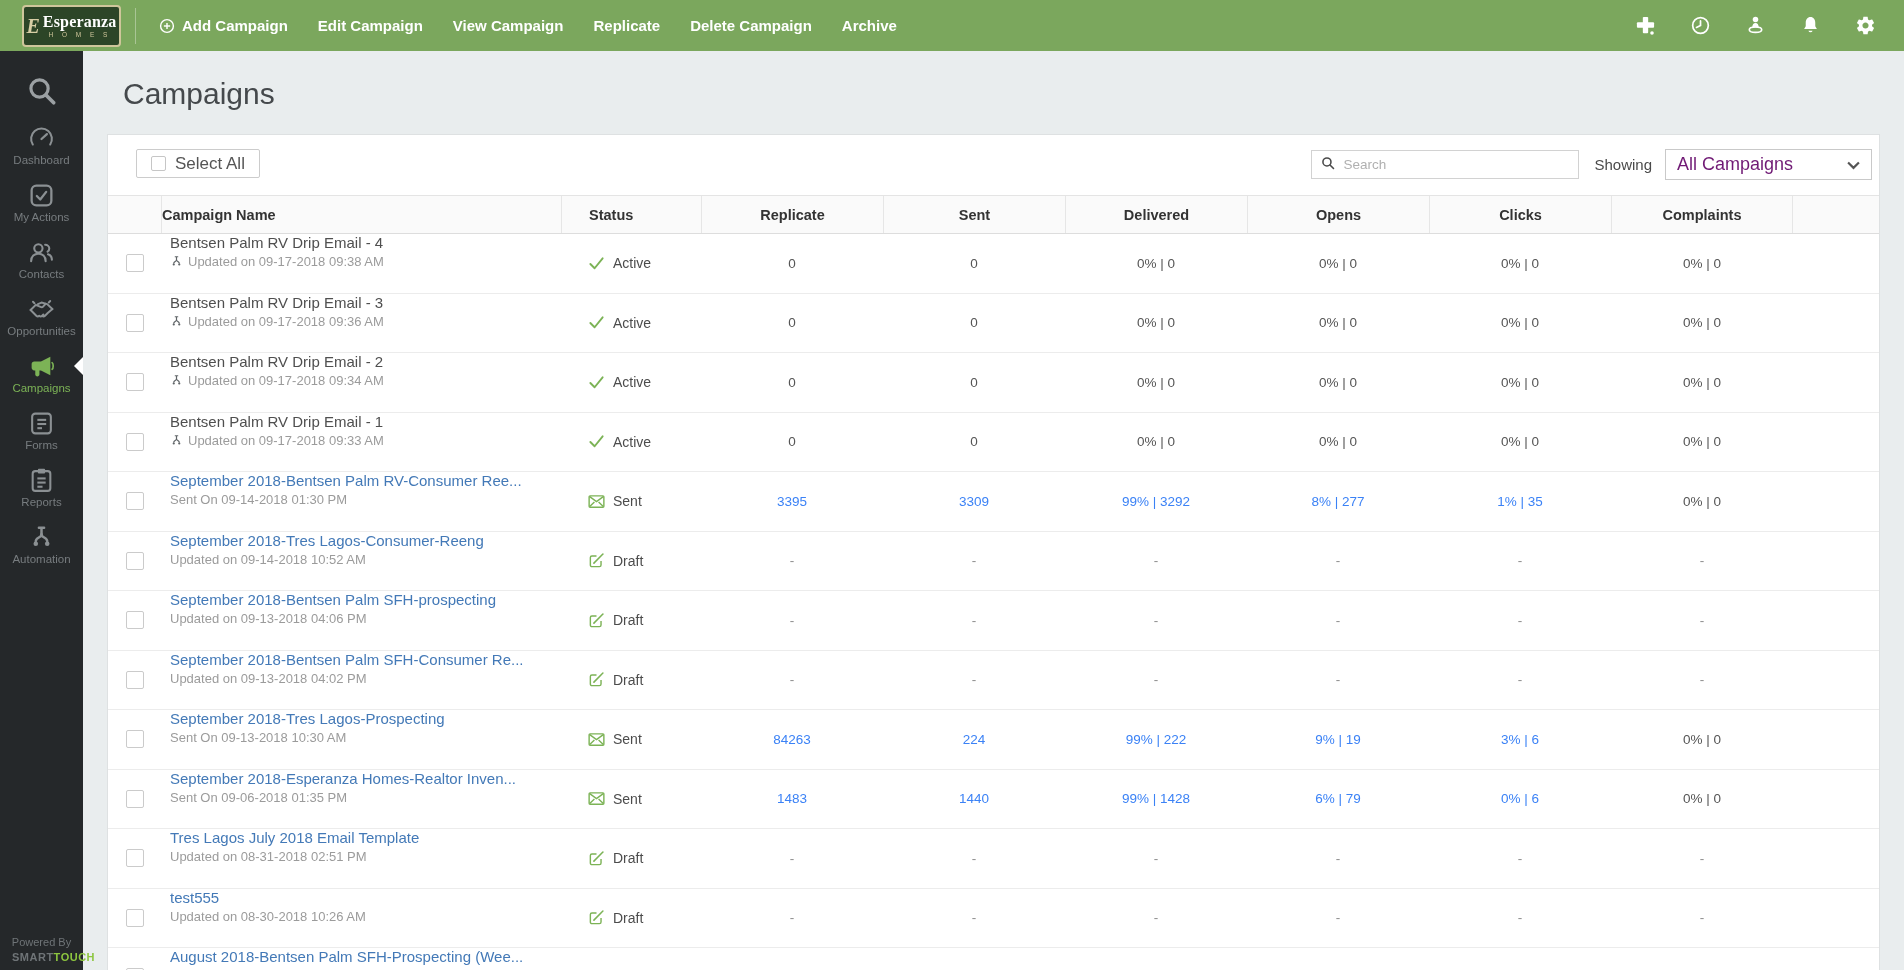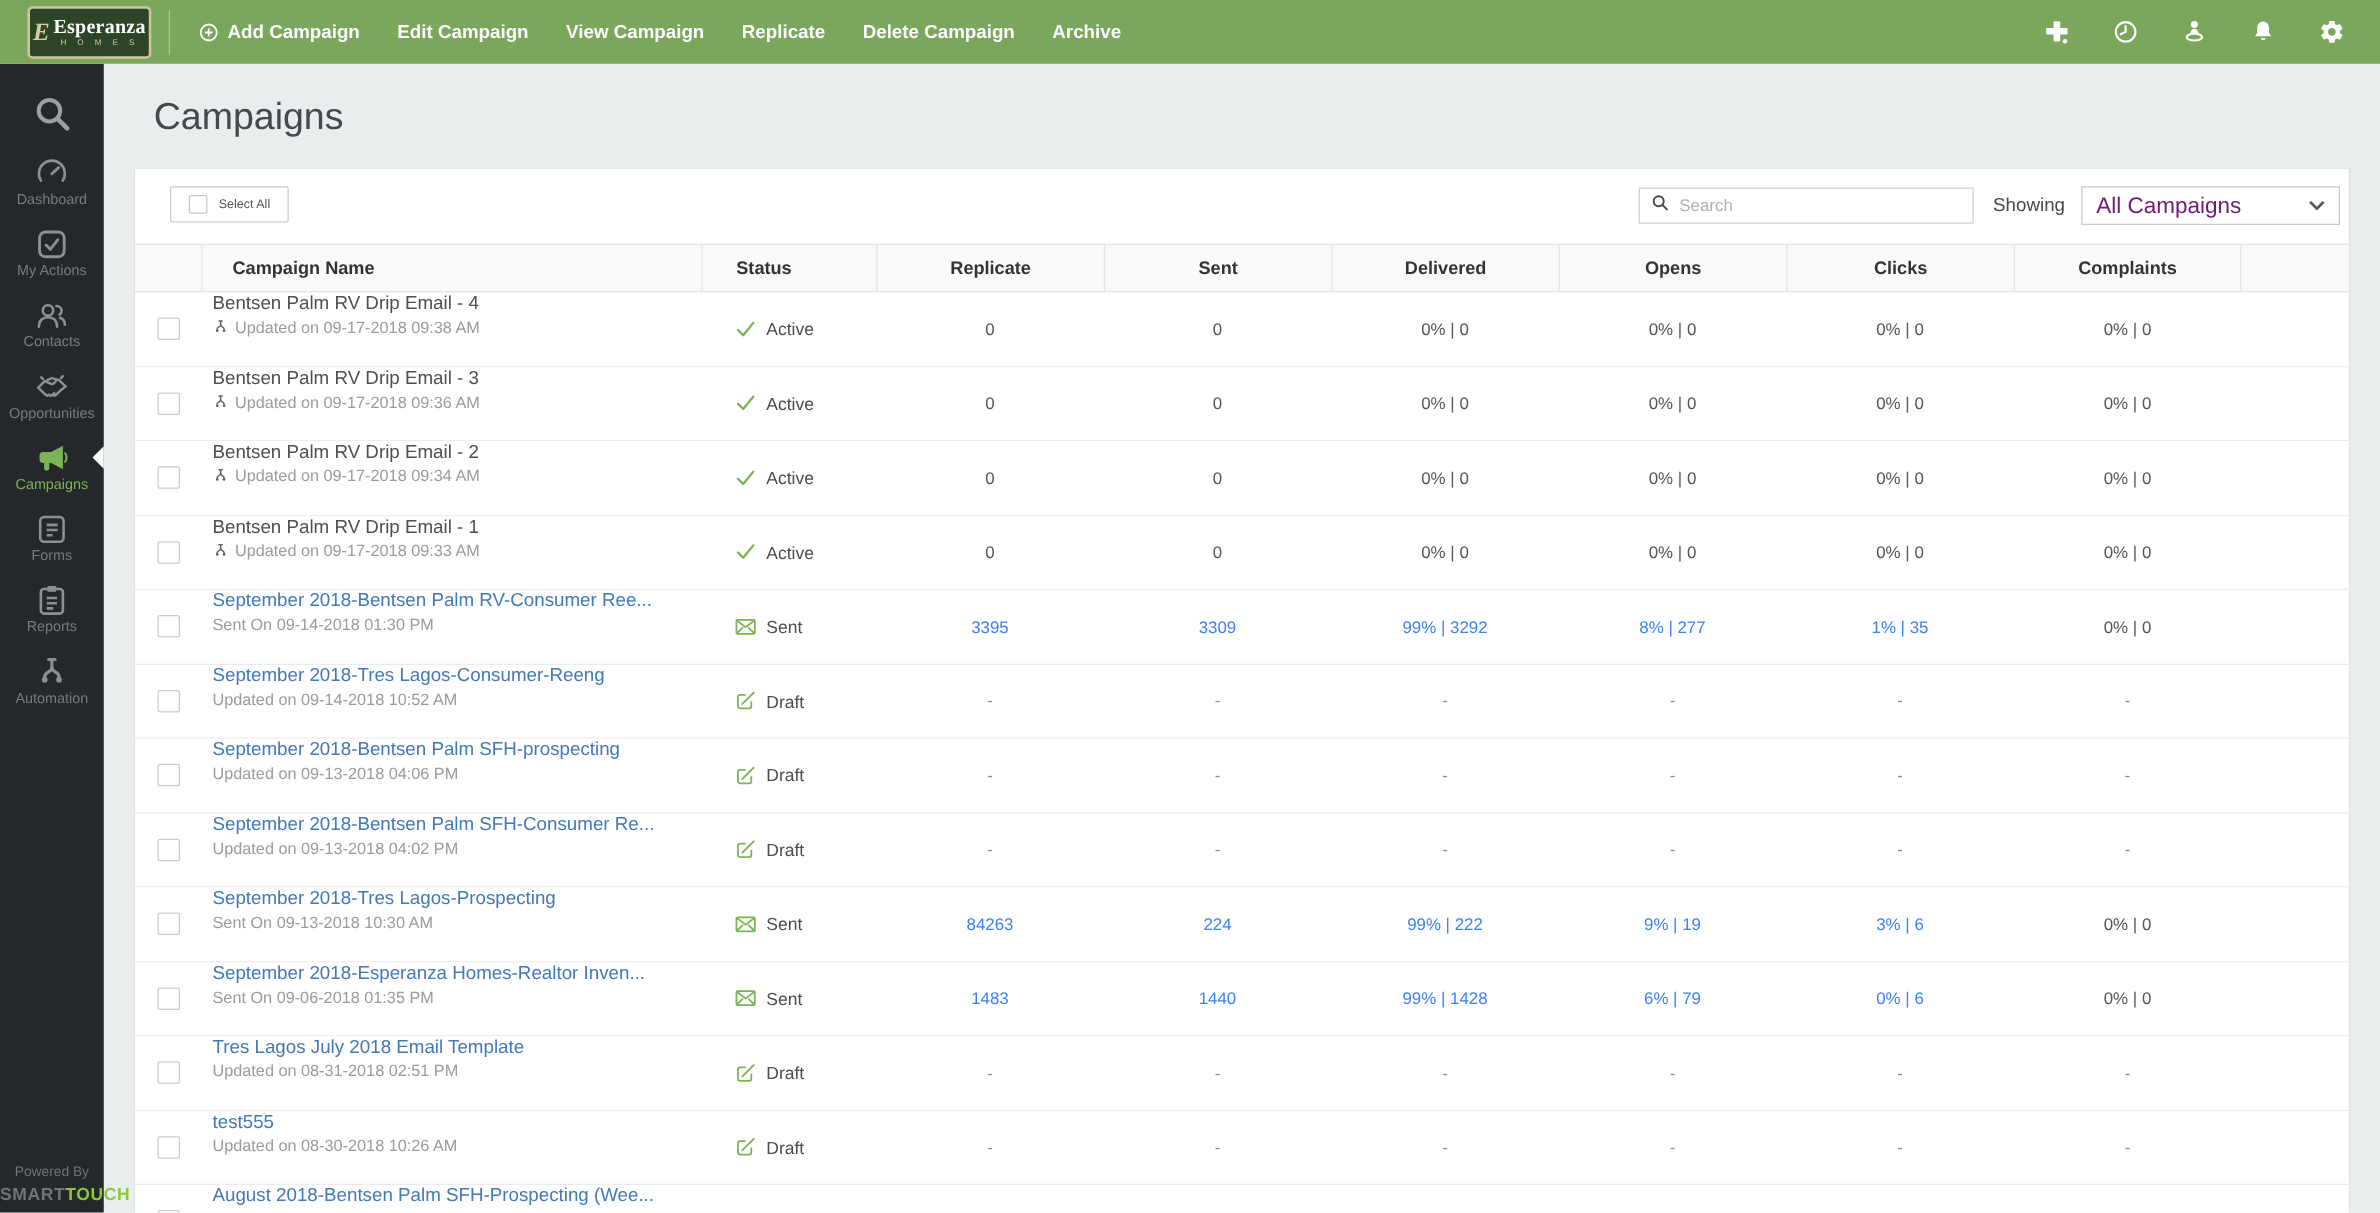--- a/index.html
+++ b/index.html
@@ -28,50 +28,50 @@
   .side-items { display:flex; flex-direction:column; }
   .side-item { position:relative; height:57px; display:flex; flex-direction:column; align-items:center; justify-content:flex-start; padding-top:3px; color:#8b9093; cursor:pointer; }
   .side-icon { height:29px; display:flex; align-items:center; }
   .side-icon svg { width:27px; height:27px; }
   .side-label { font-size:11.5px; color:#777c7f; margin-top:1px; }
   .side-item.active { color:#7cb356; }
   .side-item.active .side-label { color:#7cb356; }
   .side-item.active::after { content:""; position:absolute; right:0; top:8px; width:0; height:0; border-top:9px solid transparent; border-bottom:9px solid transparent; border-right:9px solid #ffffff; }
   .side-footer { position:absolute; bottom:7px; width:100%; text-align:center; }
   .pw-by { font-size:11px; color:#6f7477; margin-bottom:3px; }
-  .pw-brand { font-size:14px; font-weight:700; letter-spacing:.5px; }
+  .pw-brand { font-size:11px; font-weight:700; letter-spacing:.5px;margin-left:12px; }
   .pw-gray { color:#6f7477; }
   .pw-green { color:#8dc63f; }
 
   
   .content { position:absolute; left:83px; top:51px; width:1821px; height:919px; background:#e9edee; overflow:hidden; }
   .page-title { margin:26px 0 0 40px; font-size:30px; font-weight:400; color:#45494c; }
   .panel { position:absolute; left:24px; top:83px; width:1773px; height:950px; background:#ffffff; border:1px solid #dee1e2; }
 
   .controls { position:relative; height:60px; }
   .select-all-btn { position:absolute; left:28px; top:14px; height:29px; display:flex; align-items:center; gap:9px; padding:0 14px; background:#fff; border:1px solid #cccccc; border-radius:2px; cursor:pointer; }
   .sa-box { width:15px; height:15px; border:1px solid #c6c6c6; border-radius:2px; background:#fff; }
-  .sa-label { font-size:10px; color:#555; }
+  .sa-label { font-size:17px; color:#555; }
   .search-group { position:absolute; right:7px; top:14px; display:flex; align-items:center; }
   .search-box { width:268px; height:29px; border:1px solid #d2d2d2; background:#fff; display:flex; align-items:center; padding:0 9px; }
   .search-box svg { width:14px; height:14px; flex:none; }
   .search-box input { border:none; outline:none; flex:1; margin-left:8px; font-size:13.5px; color:#444; font-family:"Liberation Sans", sans-serif; }
   .search-box input::placeholder { color:#b0b0b0; }
   .showing-label { font-size:15px; color:#4a4a4a; margin:0 13px 0 15px; }
   .showing-select { width:207px; height:31px; border:1px solid #c9c9c9; background:#fff; display:flex; align-items:center; padding:0 11px; cursor:pointer; }
   .sel-text { font-size:18px; color:#701a75; flex:1; }
   .showing-select svg { width:13px; height:9px; }
 
   
   .thead, .trow { display:grid; grid-template-columns:53px 400px 140px repeat(6,182px) 1fr; }
   .thead { height:39px; background:#fafafa; border-top:1px solid #e4e4e4; border-bottom:1px solid #dddddd; align-items:center; }
   .hcell { height:100%; display:flex; align-items:center; font-size:14.5px; font-weight:700; color:#333; }
   .hcol { border-left:1px solid #e6e6e6; }
   .hlast { border-right:1px solid #e6e6e6; }
-  .h-name { padding-left:24px; }
+  .h-name { padding-left:0; }
   .h-status { padding-left:27px; }
   .h-num { justify-content:center; }
 
   .trow { height:59.5px; border-bottom:1px solid #ececec; background:#fff; }
   .c-check { display:flex; align-items:center; justify-content:center; }
   .checkbox { width:18px; height:18px; border:1px solid #cbcbcb; border-radius:2px; background:#fff; cursor:pointer; }
   .c-name { display:flex; flex-direction:column; padding-left:9px; overflow:hidden; }
   .row-name { font-size:15px; color:#4379b7; text-decoration:none; cursor:pointer; line-height:18px; white-space:nowrap; }
   .row-name.plain { color:#4f4f4f; }
   .row-sub { display:flex; align-items:center; gap:5px; font-size:13px; color:#9b9b9b; line-height:17px; margin-top:1px; }

